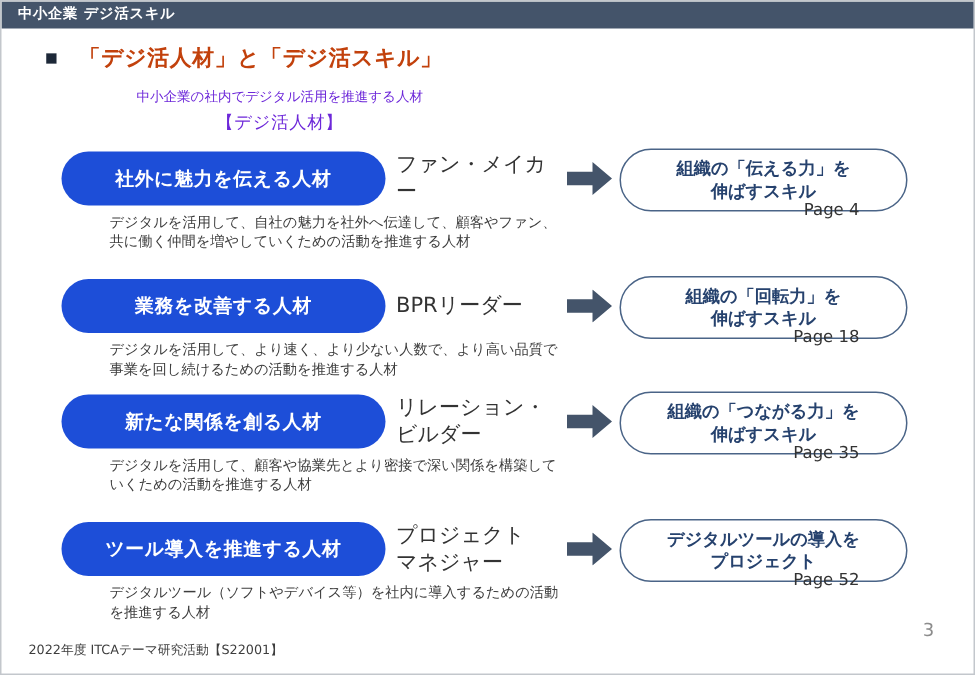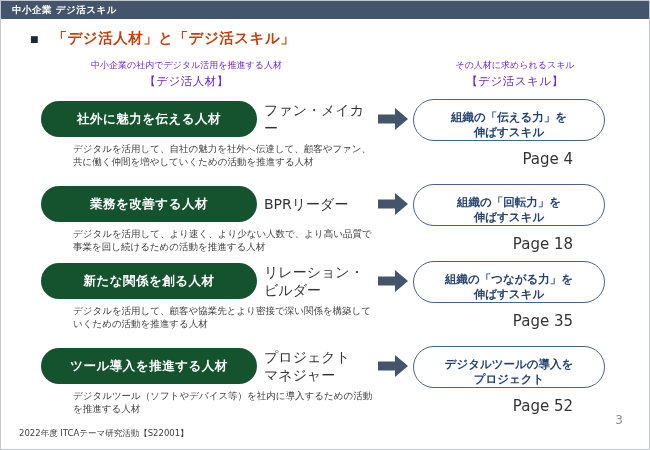--- a/index.html
+++ b/index.html
@@ -24,44 +24,44 @@
   .col-header.left  { left:28px;  top:59px; width:315px; }
   .col-header.right { left:408px; top:59px; width:212px; }
   .col-caption { font-size:9px; line-height:1.3; }
   .col-label   { font-size:11.5px; margin-top:2px; letter-spacing:0.5px; }
 
   .row { position:absolute; left:0; width:650px; height:0; }
   .row.r0 { top:100px; } .row.r1 { top:185px; } .row.r2 { top:262px; } .row.r3 { top:347px; }
 
   .pill {
     position:absolute; left:40px; top:0; width:216px; height:36px;
-    background:#14532d; border-radius:18px; color:#ffffff;
+    background:#1d4ed8; border-radius:18px; color:#ffffff;
     font-size:12.5px; font-weight:bold; letter-spacing:0.5px;
     display:flex; align-items:center; justify-content:center;
   }
   .role {
     position:absolute; left:263px; top:0; width:108px; height:36px;
     display:flex; align-items:center; font-size:14px; color:#333;
     line-height:1.3; white-space:pre-line;
   }
   .desc {
     position:absolute; left:72px; top:42px; width:300px;
     font-size:9.5px; color:#3d3d3d; line-height:1.35;
   }
   .arrow { position:absolute; left:377px; top:7px; width:30px; height:22px; }
   .arrow svg { display:block; }
   .skill-box {
     position:absolute; left:412px; top:-2px; width:192px; height:42px;
     background:#ffffff; border:1.3px solid #4a6487; border-radius:21px;
-    display:flex; flex-direction:column; align-items:center; justify-content:flex-end;
+    display:flex; flex-direction:column; align-items:center; justify-content:center;
     color:#26426e; font-weight:bold; font-size:11.5px; line-height:1.3; text-align:center;
   }
   .page-ref {
-    position:absolute; left:412px; top:49px; width:192px;
-    text-align:right; padding-right:32px; font-size:15px; color:#333;
+    position:absolute; left:412px; top:32px; width:192px;
+    text-align:right; padding-right:32px; font-size:11px; color:#333;
   }
   .footer-credit {
     position:absolute; left:18px; top:427px; font-size:8.5px; color:#3d3d3d;
   }
   .page-number {
     position:absolute; left:606px; top:412px; width:24px; text-align:center;
     font-size:12px; color:#8c8c8c;
   }
 </style>
 </head>
@@ -76,24 +76,20 @@
   <div class="title-row">
     <span class="title-bullet">■</span>
     <span class="page-title">「デジ活人材」と「デジ活スキル」</span>
   </div>
 
   <div class="col-header left">
     <div class="col-caption">中小企業の社内でデジタル活用を推進する人材</div>
     <div class="col-label">【デジ活人材】</div>
   </div>
 
-  <div class="col-header right">
-    <div class="col-caption">その人材に求められるスキル</div>
-    <div class="col-label">【デジ活スキル】</div>
-  </div>
 
   <div class="row r0">
     <div class="pill">
       <span>社外に魅力を伝える人材</span>
     </div>
     <div class="role">ファン・メイカー</div>
     <div class="desc">デジタルを活用して、自社の魅力を社外へ伝達して、顧客やファン、共に働く仲間を増やしていくための活動を推進する人材</div>
     <div class="arrow">
       <svg width="30" height="22" viewBox="0 0 30 22">
           <polygon points="0,6.5 17,6.5 17,0 30,11 17,22 17,15.5 0,15.5" fill="#44546A"></polygon>

